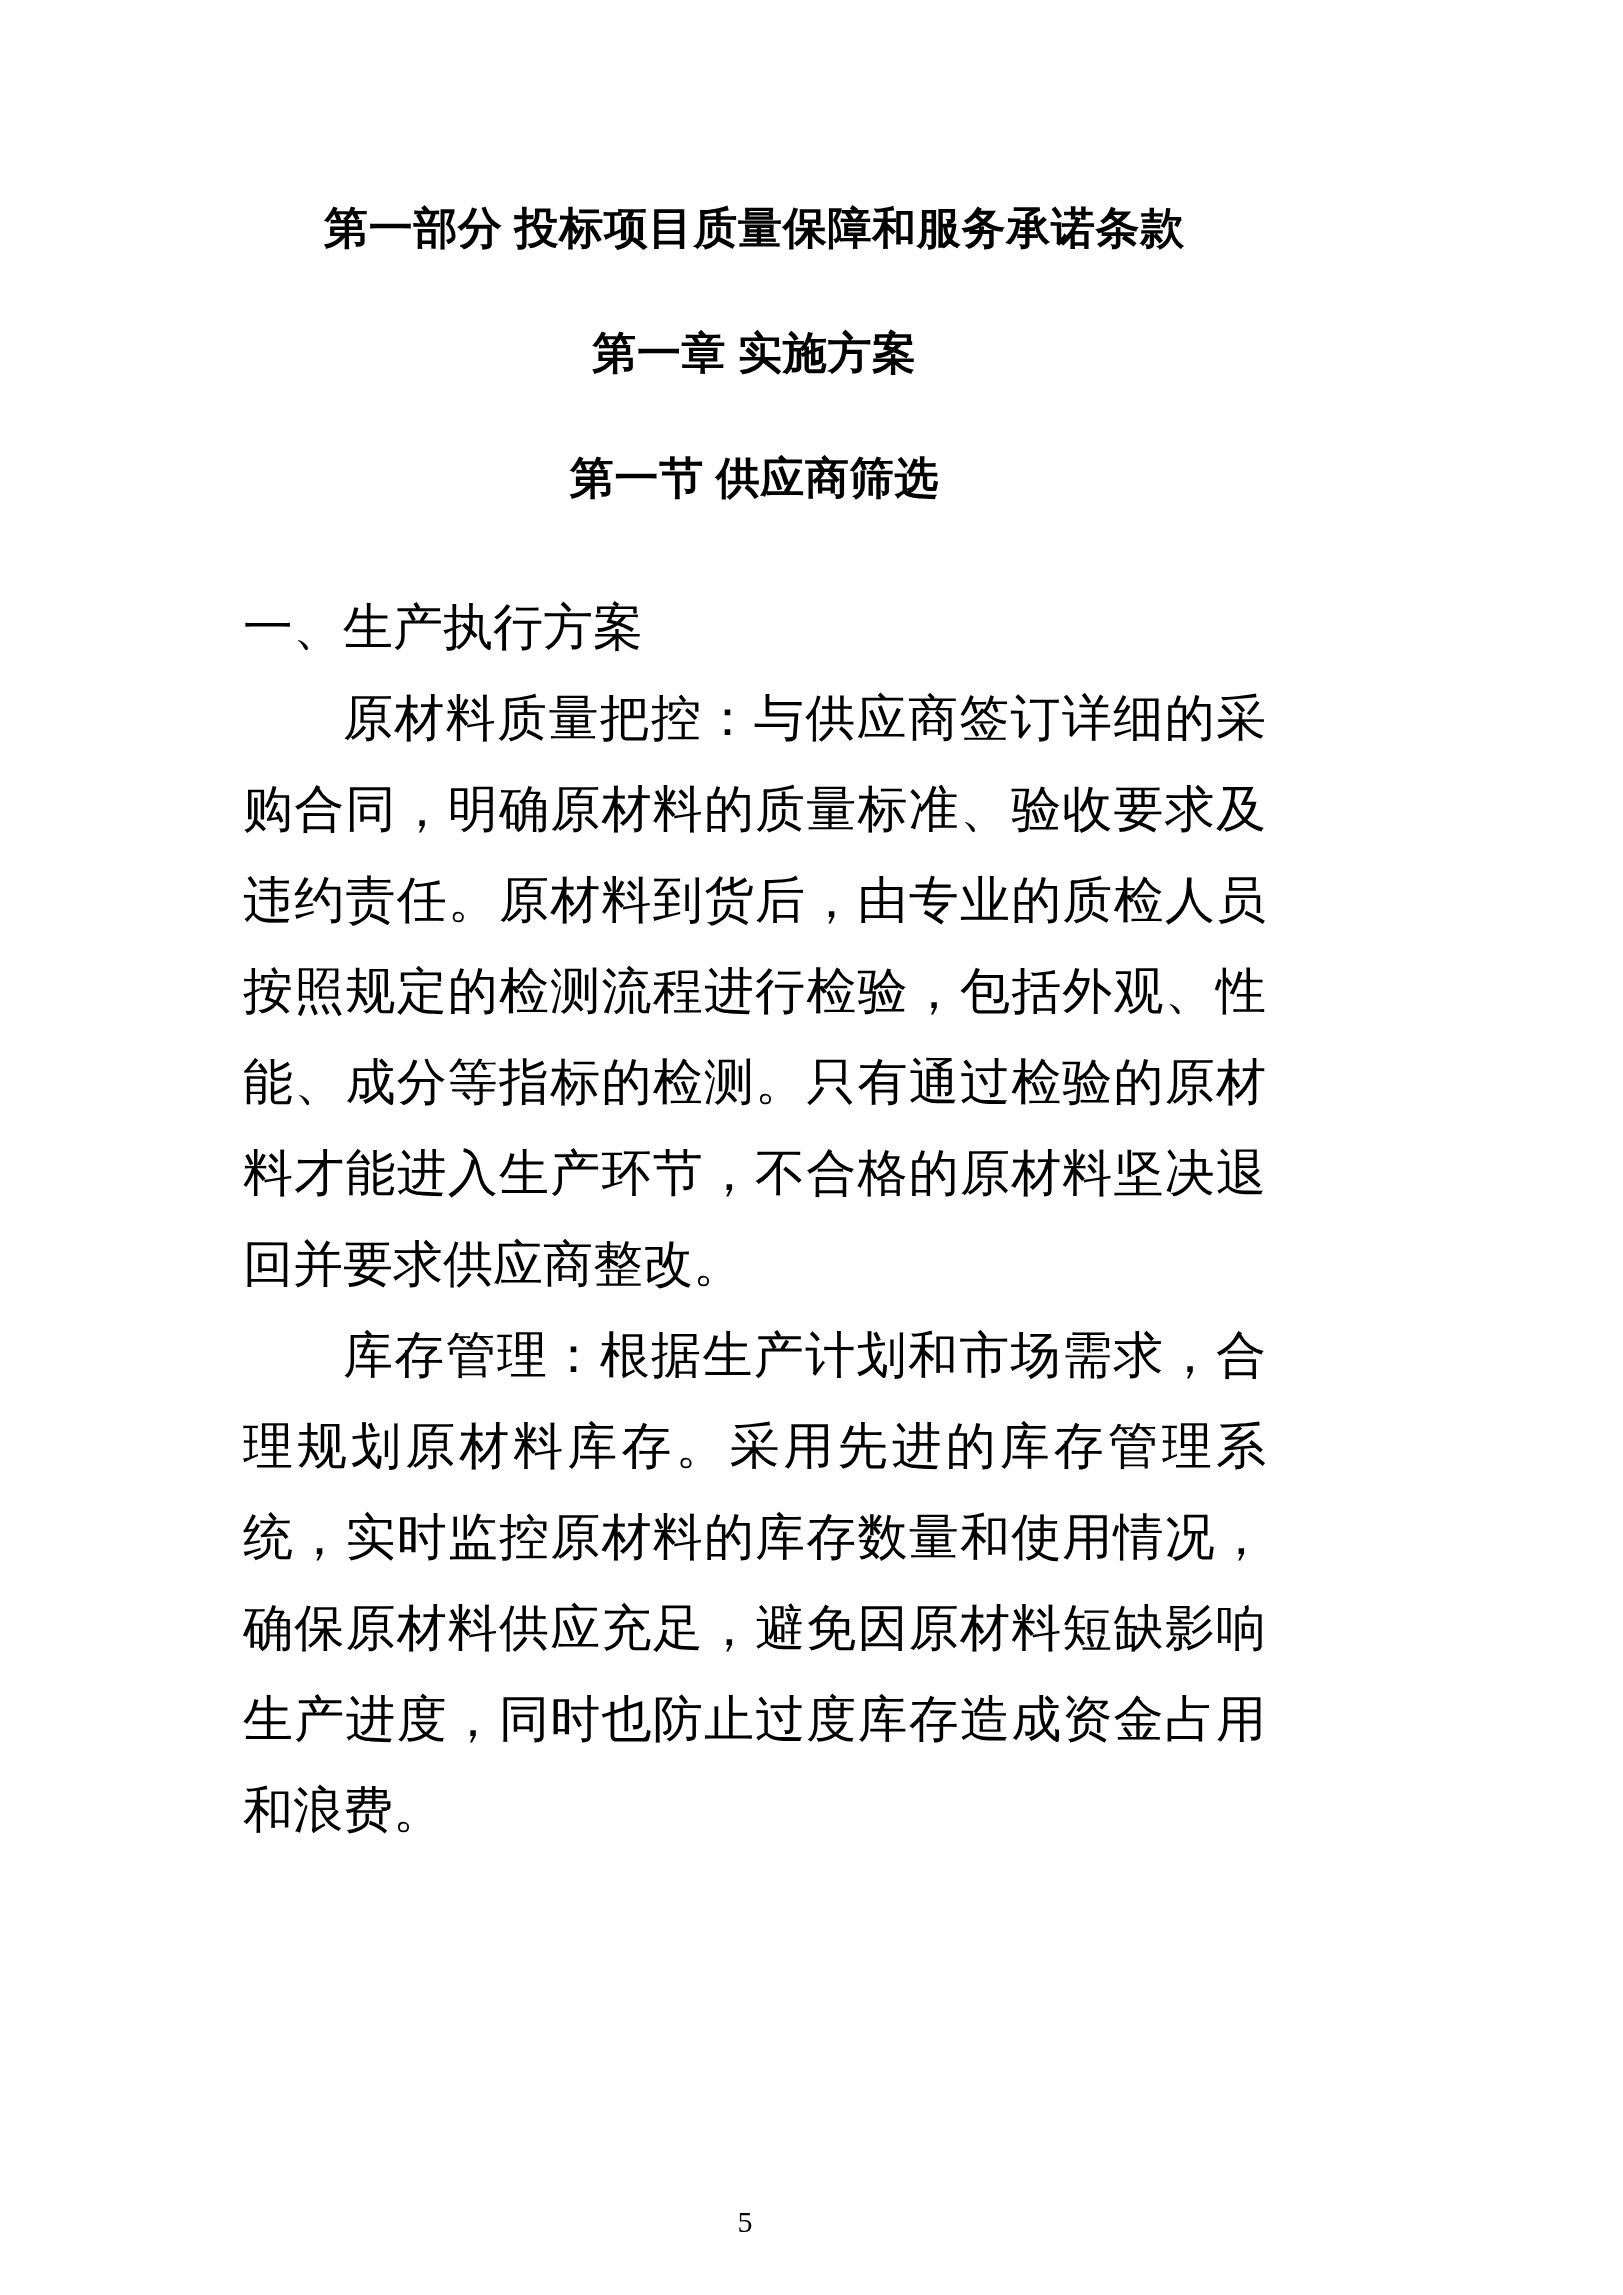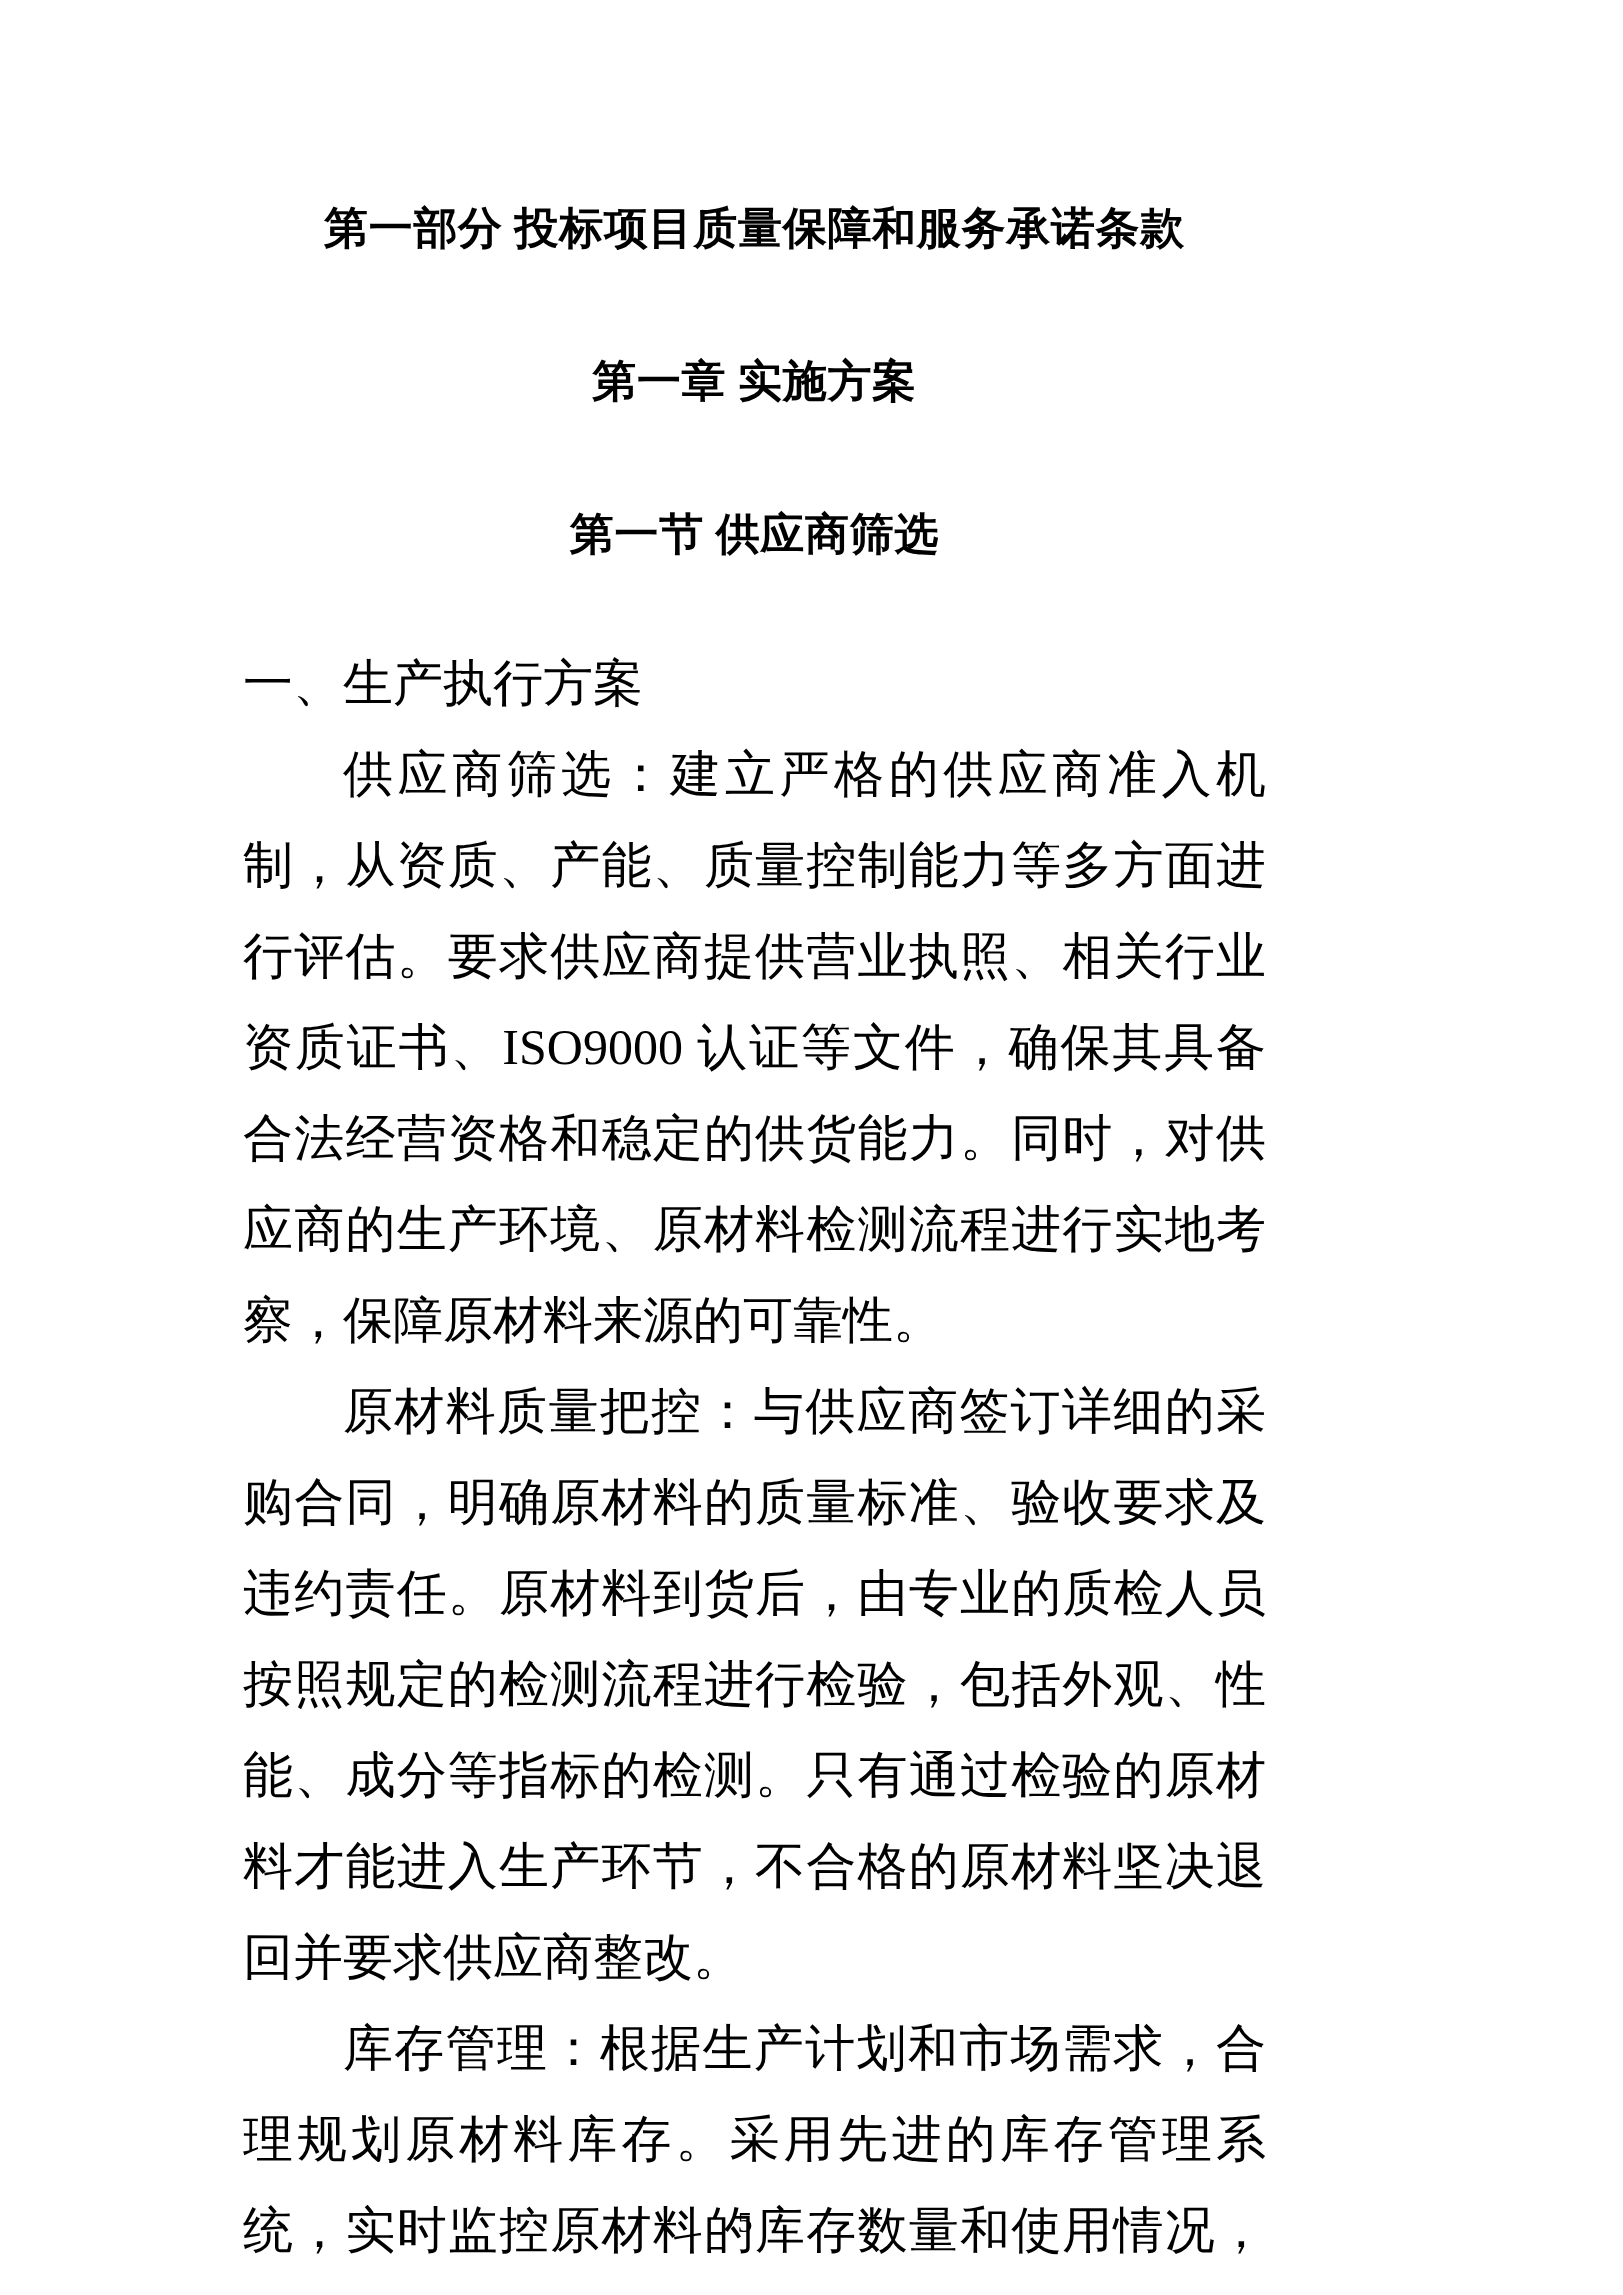--- a/index.html
+++ b/index.html
@@ -24,21 +24,21 @@
     font-size: 44px;
     line-height: 65px;
     margin: 0;
     letter-spacing: 0.7px;
   }
   .title-part {
     margin-top: 0;
   }
   .title-chapter,
   .title-section {
-    margin-top: 88px;
+    margin-top: 60px;
   }
   .doc-body {
     margin-top: 71px;
     font-size: 50px;
     line-height: 91px;
     text-align: justify;
   }
   .doc-body p {
     margin: 0;
   }
@@ -71,21 +71,20 @@
 
   <h2 class="title title-chapter">第一章 实施方案</h2>
 
   <h2 class="title title-section">第一节 供应商筛选</h2>
 
   <div class="doc-body">
 
     <p class="p-plain">一、生产执行方案</p>
 
 
-    <p class="p-body">供应商筛选：建立严格的供应商准入机制，从资质、产能、质量控制能力等多方面进行评估。要求供应商提供营业执照、相关行业资质证书、ISO9000 认证等文件，确保其具备合法经营资格和稳定的供货能力。同时，对供应商的生产环境、原材料检测流程进行实地考察，保障原材料来源的可靠性。</p>
 
     <p class="p-body">原材料质量把控：与供应商签订详细的采购合同，明确原材料的质量标准、验收要求及违约责任。原材料到货后，由专业的质检人员按照规定的检测流程进行检验，包括外观、性能、成分等指标的检测。只有通过检验的原材料才能进入生产环节，不合格的原材料坚决退回并要求供应商整改。</p>
 
     <p class="p-body">库存管理：根据生产计划和市场需求，合理规划原材料库存。采用先进的库存管理系统，实时监控原材料的库存数量和使用情况，确保原材料供应充足，避免因原材料短缺影响生产进度，同时也防止过度库存造成资金占用和浪费。</p>
 
 
   </div>
 
   <div class="page-number">5</div>
 

